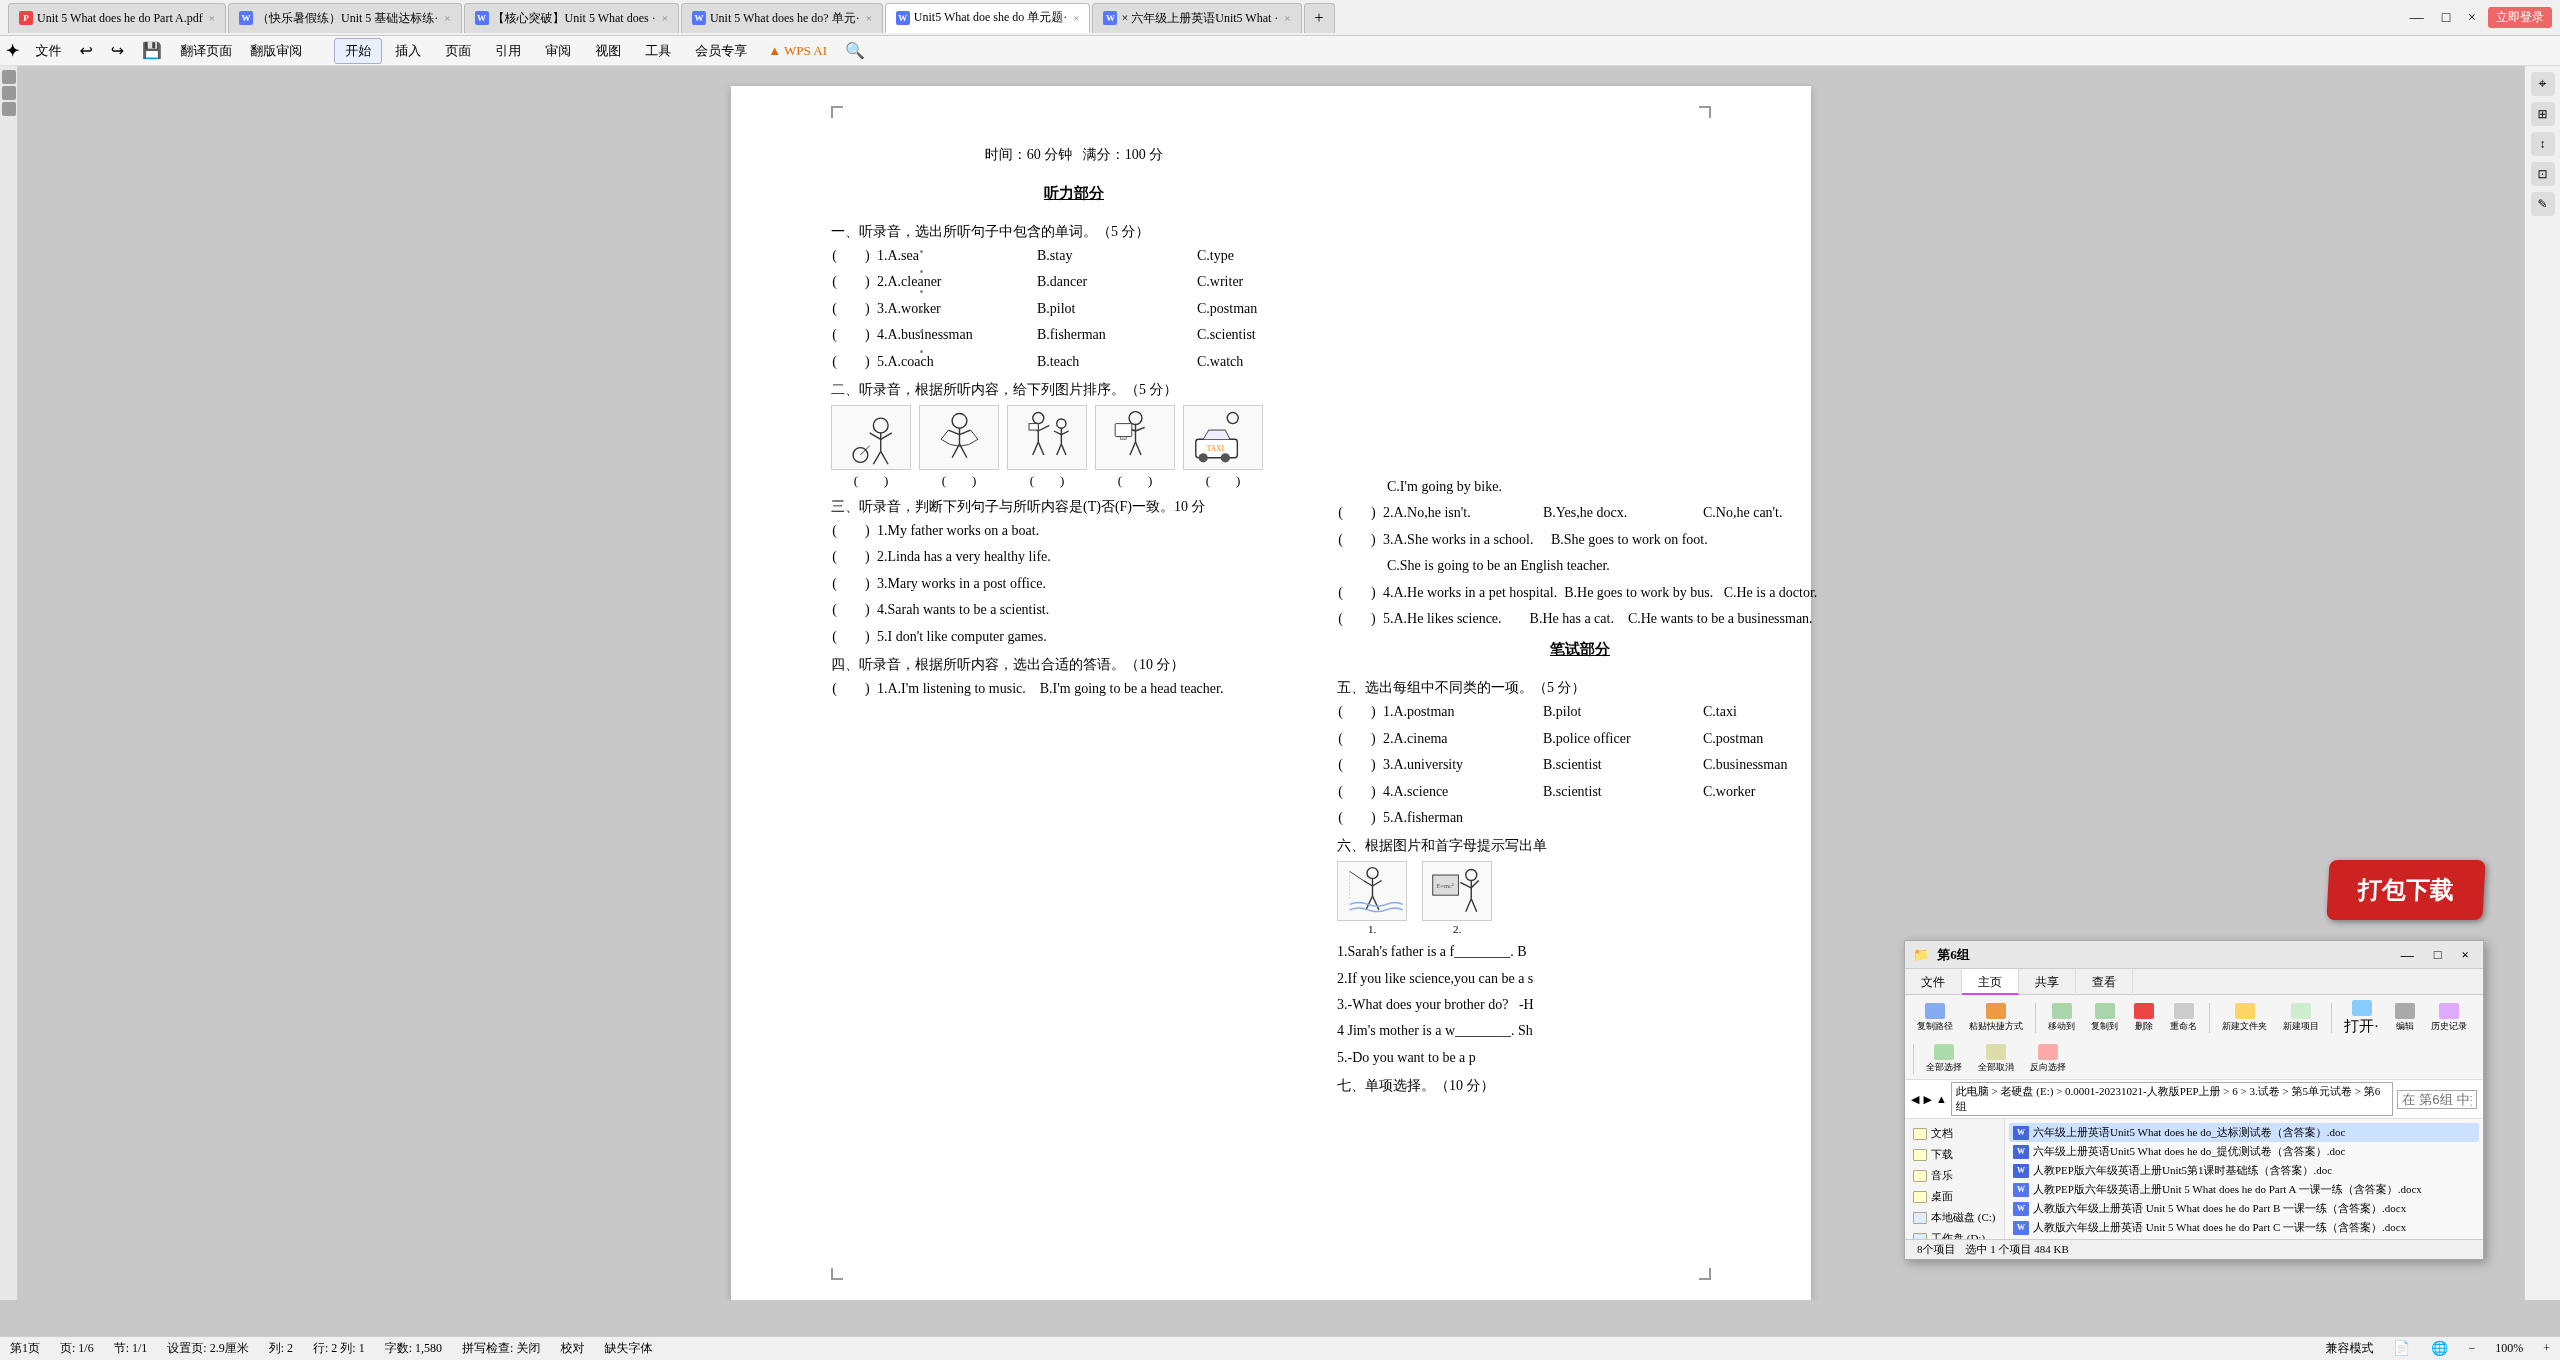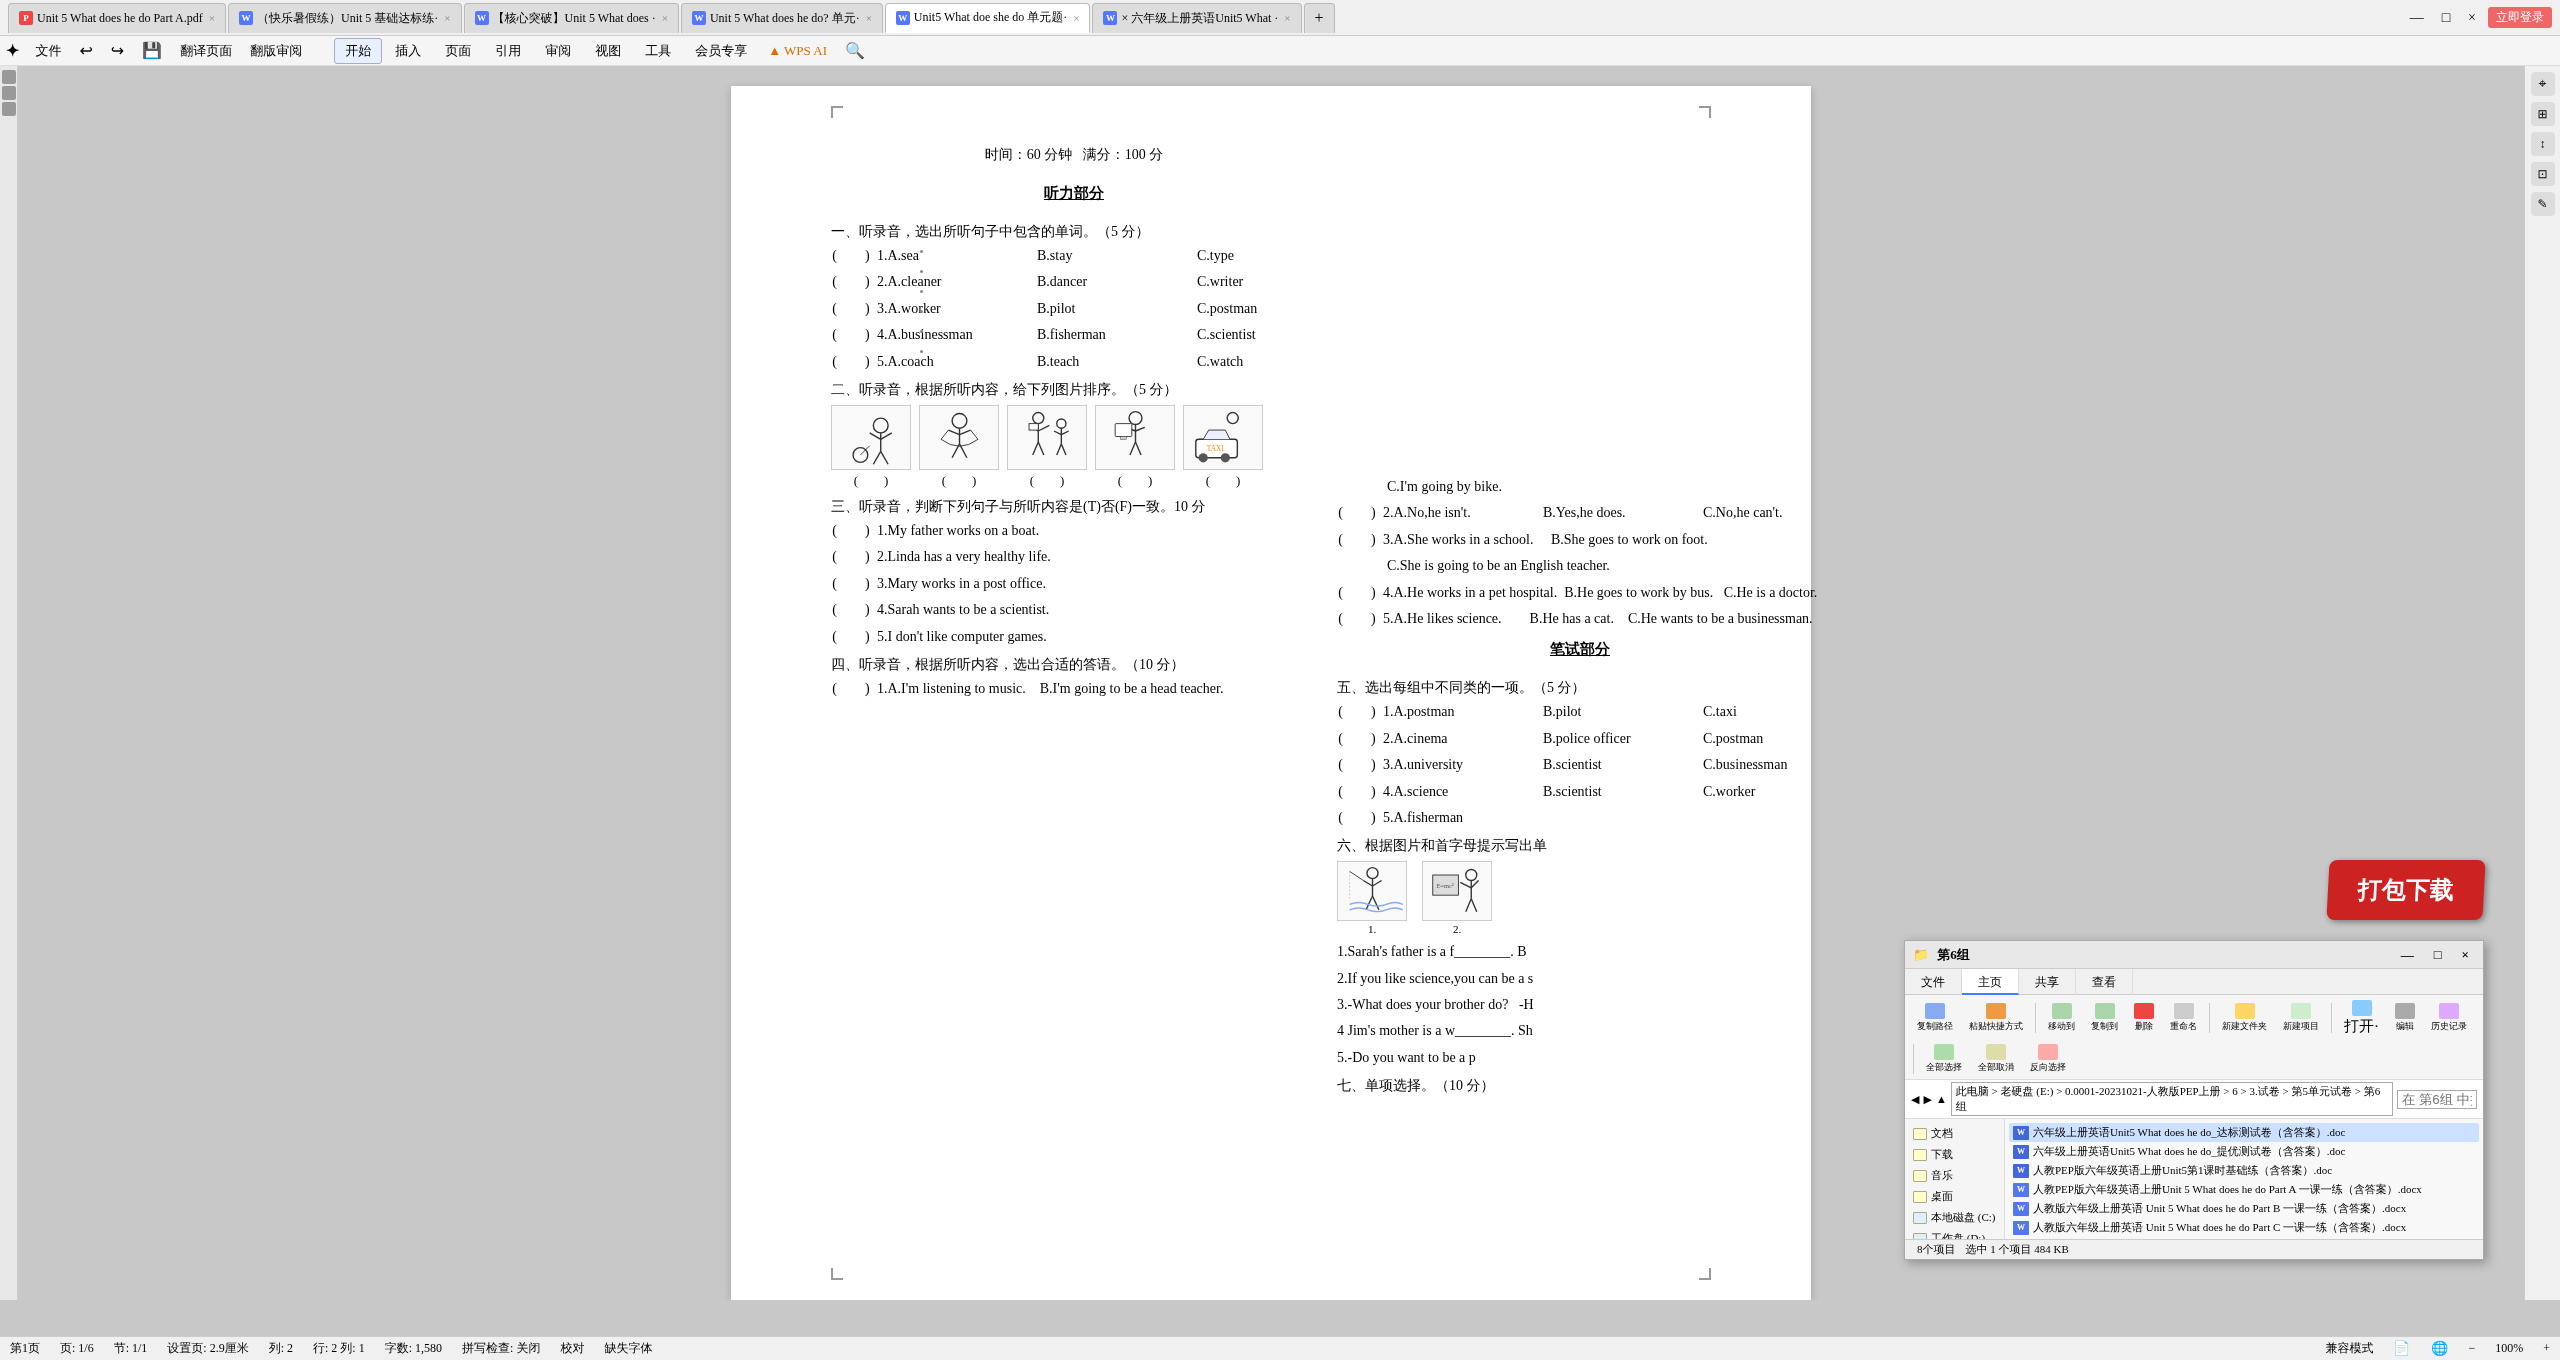--- a/index.html
+++ b/index.html
@@ -266,21 +266,21 @@
       align-items: center;
     }
     .fe-tab {
       padding: 0 16px;
       height: 26px;
       line-height: 26px;
       cursor: pointer;
       border-right: 1px solid #ddd;
       font-size: 12px;
     }
-    .fe-tab.active { background: white; border-bottom: 2px solid #3b82f6; }
+    .fe-tab.active { background: white; border-bottom: 2px solid #d946ef; }
     .fe-toolbar {
       display: flex;
       align-items: center;
       padding: 3px 6px;
       gap: 4px;
       border-bottom: 1px solid #ddd;
       background: #f5f5f5;
       flex-wrap: wrap;
     }
     .fe-btn {
@@ -752,21 +752,21 @@
         <div style="flex:1;">
 
           <div style="margin-top:330px;">
             <div class="exercise-item">
               <span style="padding-left:50px;">C.I'm going by bike.</span>
             </div>
             <div class="exercise-item">
               <span class="paren-box">(　　)</span>
               <span class="options">
                 <span class="option">2.A.No,he isn't.</span>
-                <span class="option">B.Yes,he does.</span>
+                <span class="option">B.Yes,he docx.</span>
                 <span class="option">C.No,he can't.</span>
               </span>
             </div>
             <div class="exercise-item">
               <span class="paren-box">(　　)</span>
               <span>3.A.She works in a school.&nbsp;&nbsp;&nbsp;&nbsp;&nbsp;B.She goes to work on foot.</span>
             </div>
             <div class="exercise-item">
               <span style="padding-left:50px;">C.She is going to be an English teacher.</span>
             </div>

